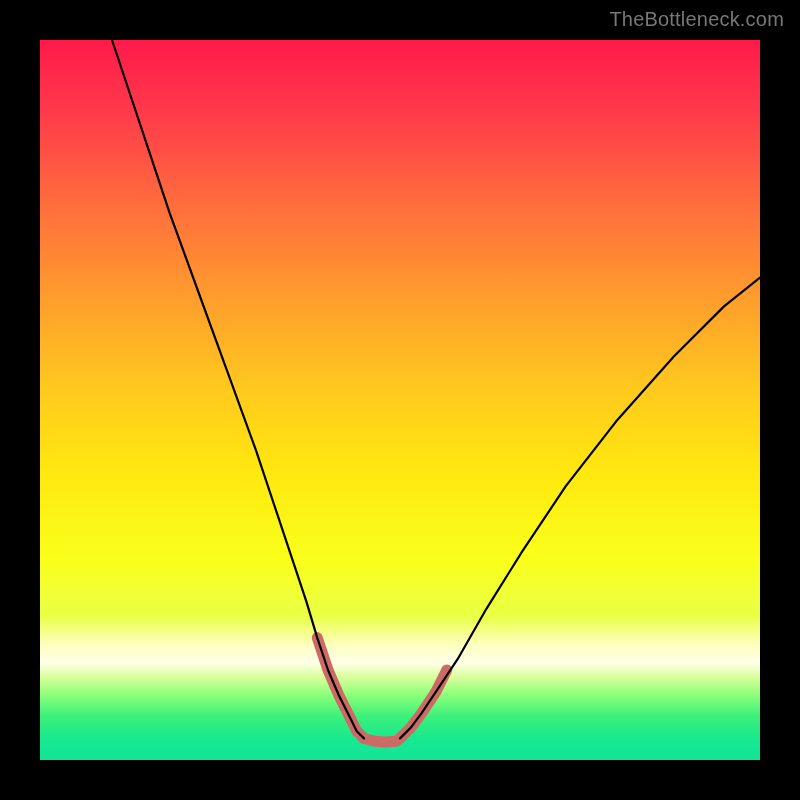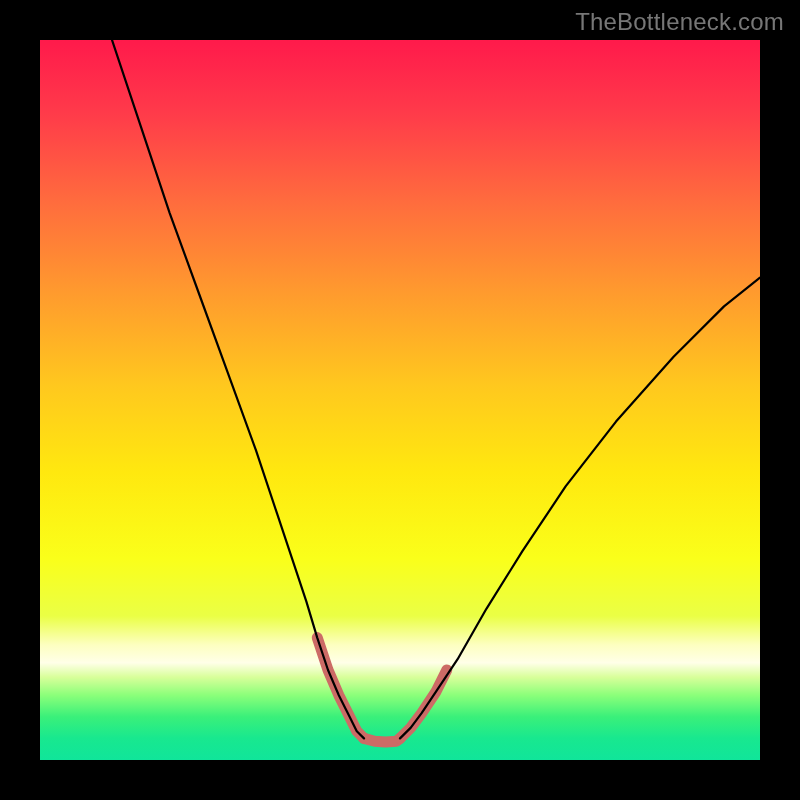--- a/index.html
+++ b/index.html
@@ -29,21 +29,21 @@
   }
   .gradient {
     position: absolute;
     inset: 0;
   }
   .watermark {
     position: absolute;
     top: 8px;
     right: 16px;
     color: #777;
-    font-size: 24px;
+    font-size: 20px;
     font-weight: 500;
     letter-spacing: 0.2px;
     user-select: none;
   }
   svg.curve {
     position: absolute;
     inset: 0;
   }
 </style>
 </head>

